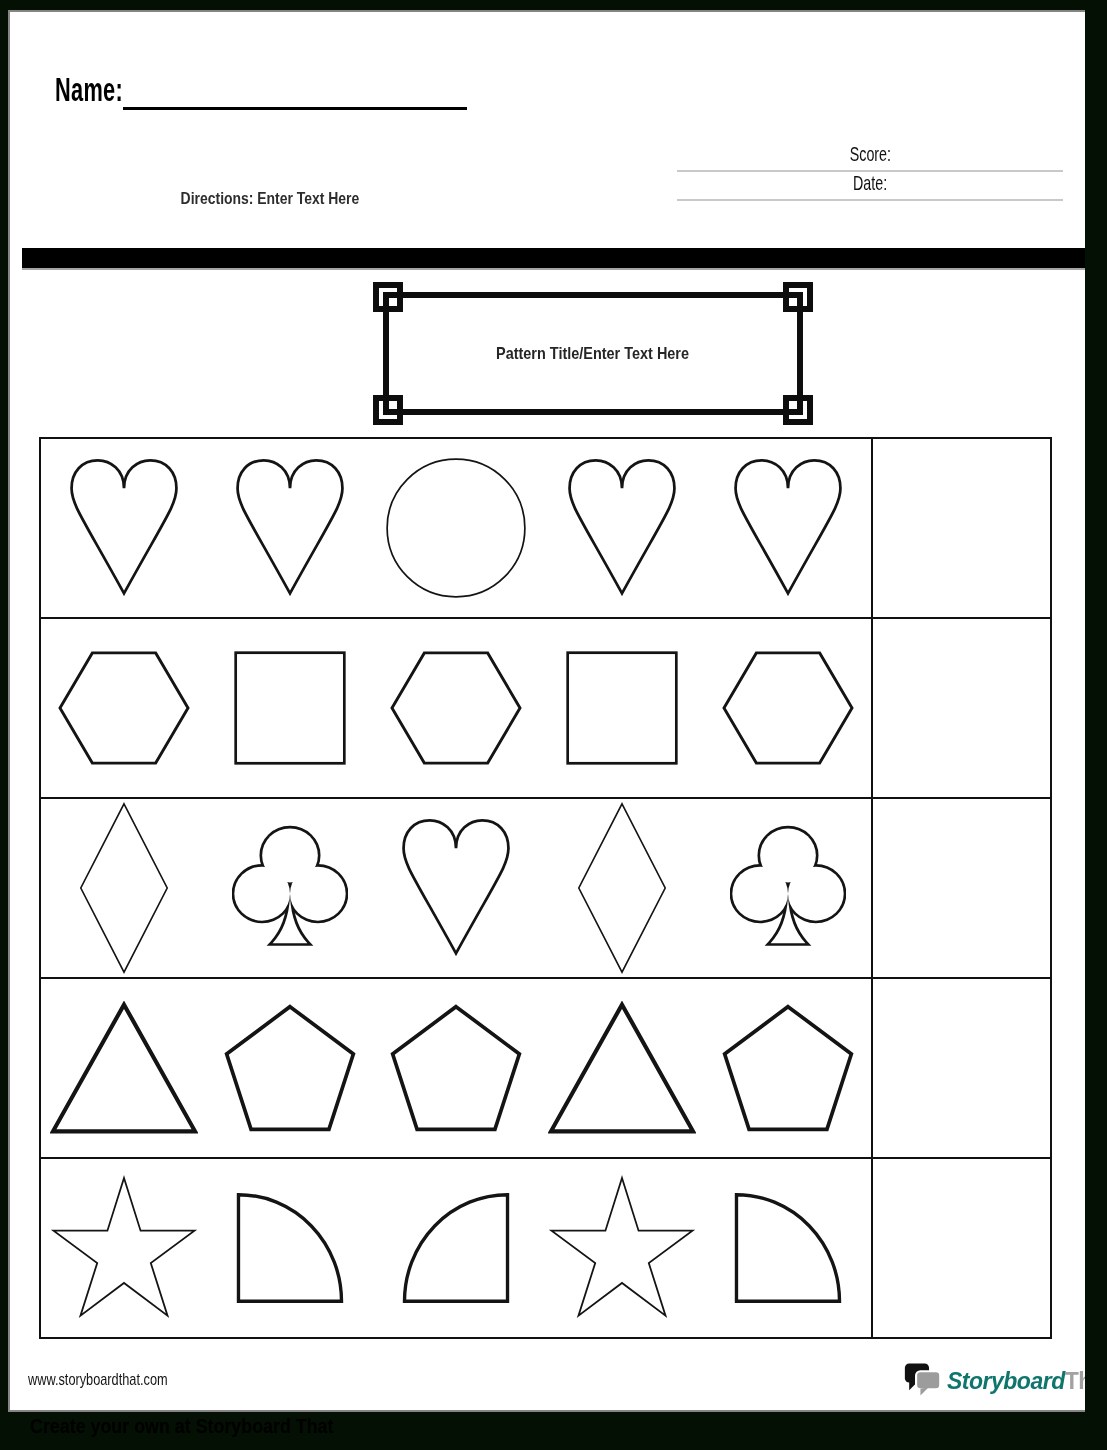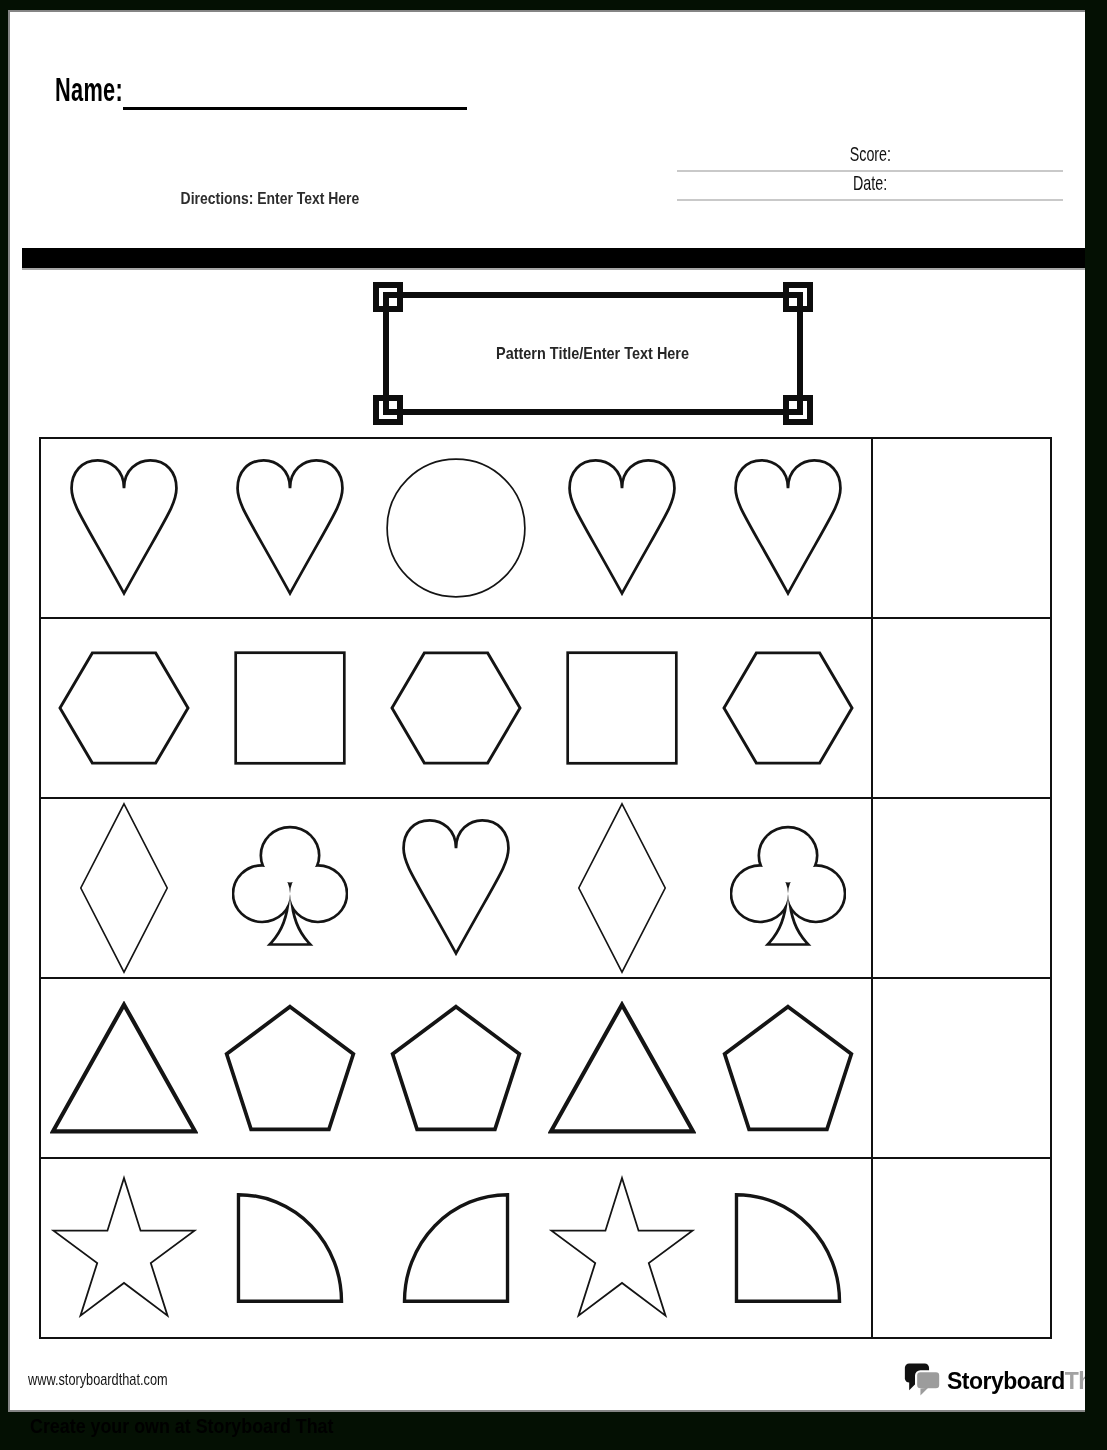--- a/index.html
+++ b/index.html
@@ -41,21 +41,21 @@
   .cells{width:830px;display:flex;}
   .cell{flex:1;display:flex;align-items:center;justify-content:center;}
   .answer{flex:1;border-left:2px solid #111;}
   .cell svg{display:block;}
 
   .footer-url{position:absolute;left:18px;top:1358px;font-size:17px;font-weight:400;color:#141414;
               transform:scaleX(0.75);transform-origin:left top;white-space:nowrap;}
 
   .logo{position:absolute;left:894px;top:1348px;display:flex;align-items:center;gap:5px;}
   .logo-text{font-size:23px;font-weight:700;letter-spacing:-0.5px;white-space:nowrap;}
-  .brand-dark{color:#000000;} .brand-gray{color:#a2a2a2;}
+  .brand-dark{color:#0f766e;font-style:italic;} .brand-gray{color:#a2a2a2;}
 
   .bottom-text{position:absolute;left:30px;top:1414px;font-size:21px;font-weight:700;color:#000;
                transform:scaleX(0.85);transform-origin:left top;white-space:nowrap;}
 </style>
 </head>
 <body>
 
 <div class="canvas">
   <div class="page">
 

